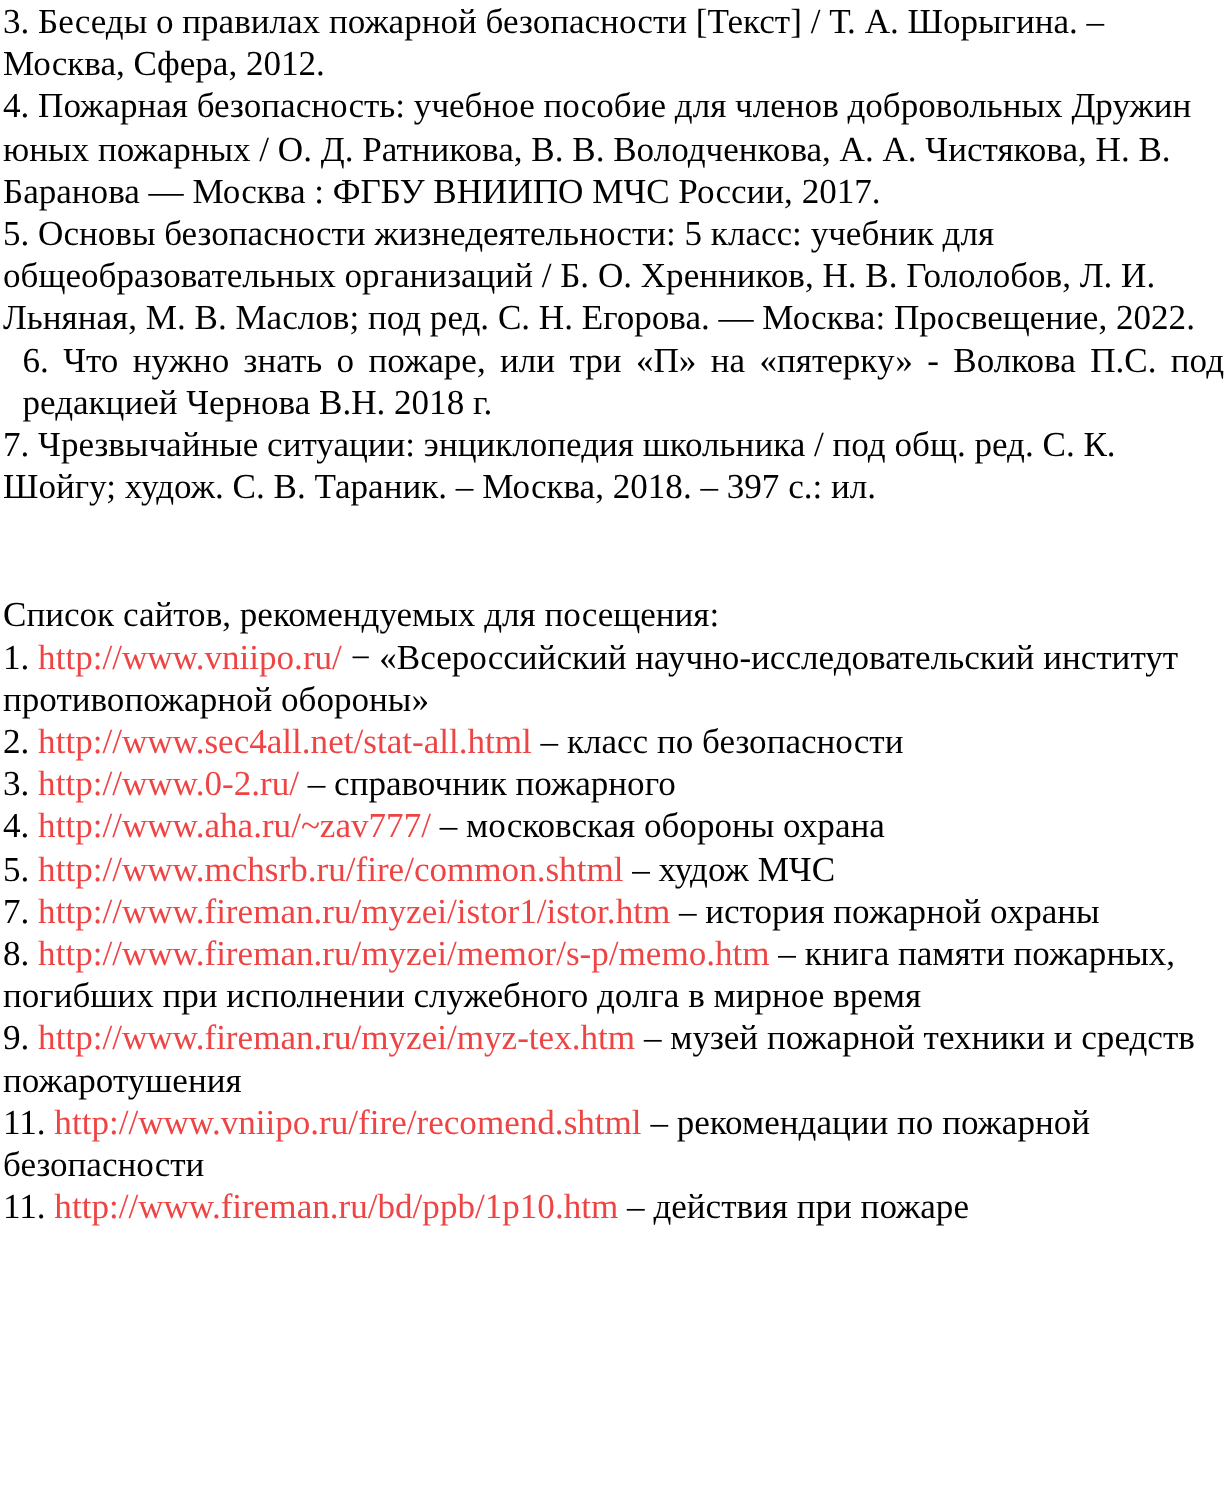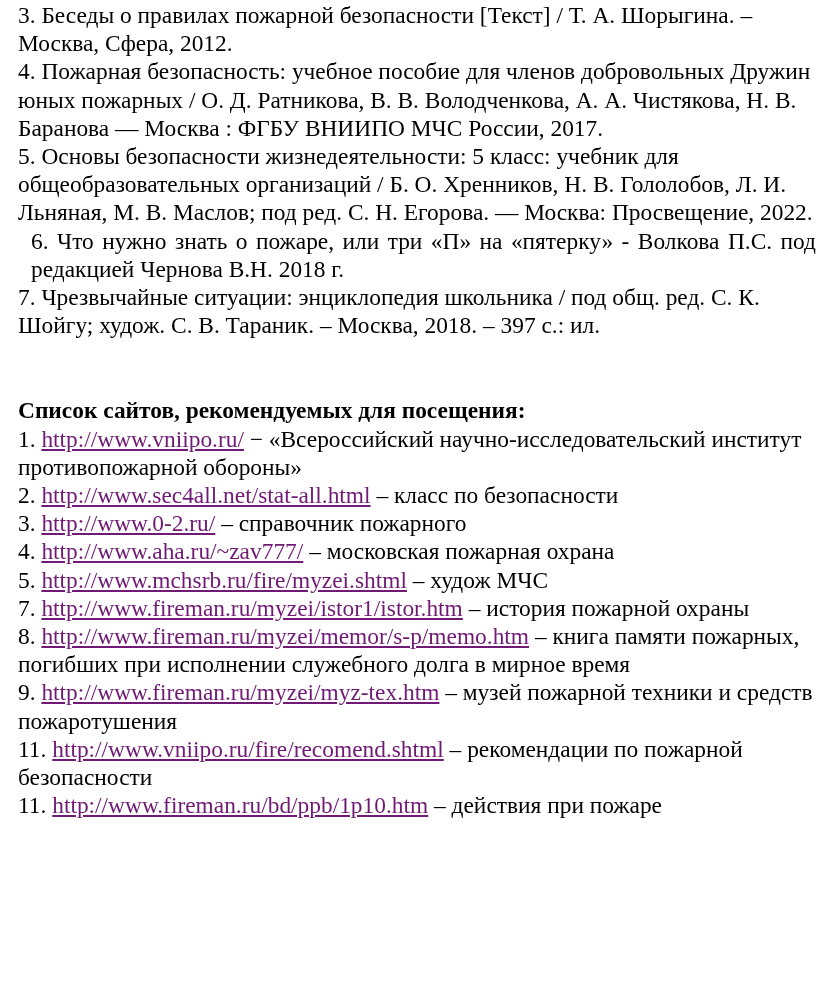--- a/index.html
+++ b/index.html
@@ -5,45 +5,44 @@
   html, body {
     margin: 0;
     padding: 0;
     background: #ffffff;
   }
   .page {
     position: relative;
     width: 816px;
     height: 1001px;
     box-sizing: border-box;
-    padding: 1px 0 0 18px;
+    padding: 1px 0 0 2px;
     overflow: hidden;
     background: #ffffff;
     color: #000000;
     font-family: "Liberation Serif", "DejaVu Serif", serif;
     font-size: 23.4px;
     line-height: 28.2px;
   }
   .page p {
     margin: 0;
     padding: 0;
     text-align: left;
   }
   p.justify {
     text-align: justify;
     margin-left: 13px;
   }
   .sites-heading {
     margin-top: 57px !important;
     text-align: left;
-    font-weight: bold;
+    font-weight: normal;
   }
   a.site-link {
-    color: #701a75;
-    text-decoration: underline;
+    color: #ef4444;
     cursor: pointer;
   }
 </style>
 </head>
 <body>
 
 <div class="page">
 
   <p>3. Беседы о правилах пожарной безопасности [Текст] / Т. А. Шорыгина. – Москва, Сфера, 2012.</p>
   <p>4. Пожарная безопасность: учебное пособие для членов добровольных Дружин юных пожарных / О. Д. Ратникова, В. В. Володченкова, А. А. Чистякова, Н. В. Баранова — Москва : ФГБУ ВНИИПО МЧС России, 2017.</p>
@@ -60,24 +59,24 @@
   <p><span>2.</span>
     <a class="site-link">http://www.sec4all.net/stat-all.html</a>
     <span>– класс по безопасности</span></p>
 
   <p><span>3.</span>
     <a class="site-link">http://www.0-2.ru/</a>
     <span>– справочник пожарного</span></p>
 
   <p><span>4.</span>
     <a class="site-link">http://www.aha.ru/~zav777/</a>
-    <span>– московская пожарная охрана</span></p>
+    <span>– московская обороны охрана</span></p>
 
   <p><span>5.</span>
-    <a class="site-link">http://www.mchsrb.ru/fire/myzei.shtml</a>
+    <a class="site-link">http://www.mchsrb.ru/fire/common.shtml</a>
     <span>– худож МЧС</span></p>
 
 
   <p><span>7.</span>
     <a class="site-link">http://www.fireman.ru/myzei/istor1/istor.htm</a>
     <span>– история пожарной охраны</span></p>
 
   <p><span>8.</span>
     <a class="site-link">http://www.fireman.ru/myzei/memor/s-p/memo.htm</a>
     <span>– книга памяти пожарных, погибших при исполнении служебного долга в мирное время</span></p>

